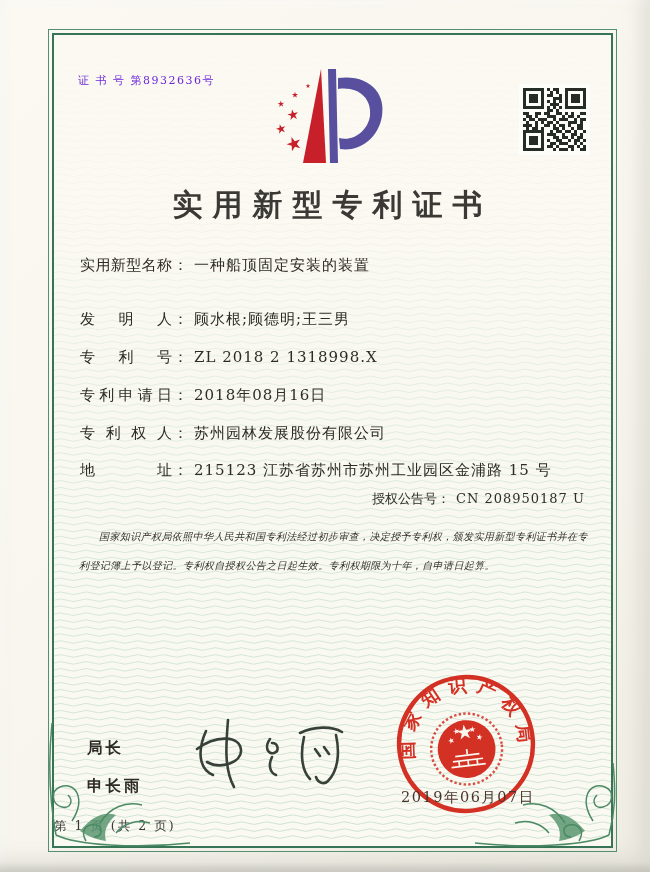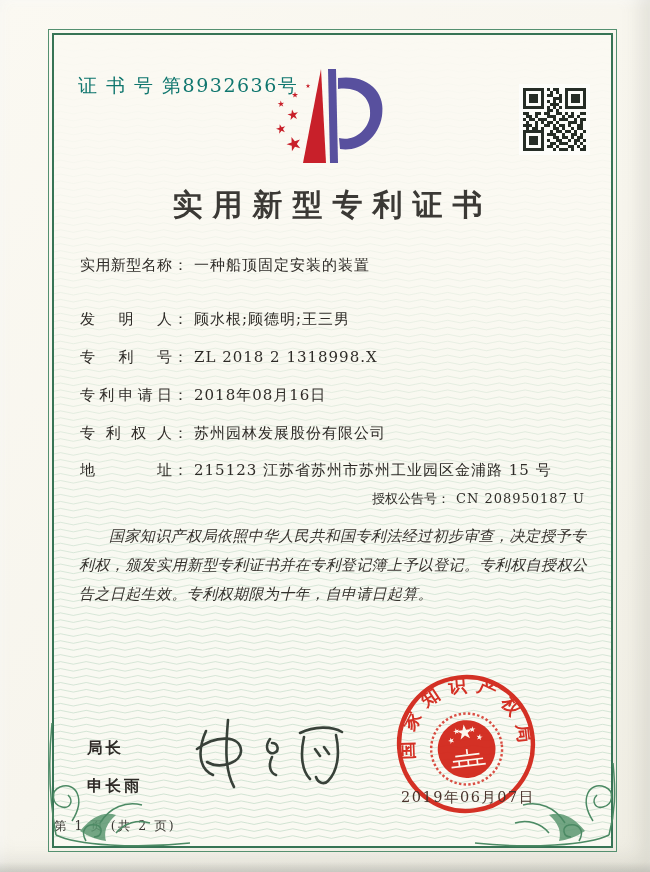--- a/index.html
+++ b/index.html
@@ -13,37 +13,37 @@
     position:absolute;left:52px;top:33px;width:561px;height:815px;box-sizing:border-box;
     border:2px solid #377455;outline:1px solid #549070;outline-offset:3px;background:#fbfaf3;
   }
   .waves{position:absolute;inset:0;width:100%;height:100%;}
   .waves path{fill:none;stroke:#9fc7aa;stroke-width:.6;opacity:.8;}
   .tint{position:absolute;inset:0;
     background:linear-gradient(180deg,rgba(251,249,242,.98) 0%,rgba(251,249,242,.86) 20%,
       rgba(247,247,238,.55) 42%,rgba(241,246,238,.28) 65%,rgba(236,244,234,.06) 100%);}
   .content{position:absolute;inset:0;z-index:2;}
 
-  .cert-no{position:absolute;left:24px;top:38px;font-size:19px;letter-spacing:1.5px;color:#0f766e;}
+  .cert-no{position:absolute;left:24px;top:38px;font-size:11px;letter-spacing:1.5px;color:#6d28d9;}
   .logo{position:absolute;left:208px;top:30px;width:150px;height:107px;}
   .qr-wrap{position:absolute;left:465px;top:49px;background:#fdfdfa;padding:4px;line-height:0;}
   .qr{display:grid;grid-template-columns:repeat(21,3px);grid-auto-rows:3px;}
   .qm{background:transparent}.qm.on{background:#262d26}
 
   .title{position:absolute;left:0;top:150px;width:100%;text-align:center;
     font-size:30px;font-weight:700;letter-spacing:10px;color:#3b3935;}
 
   .field{position:absolute;left:26px;font-size:15px;white-space:nowrap;color:#2e2b27;}
   .flabel{display:inline-block;width:92px;text-align:justify;text-align-last:justify;}
   .fcolon{margin-left:1px;}
   .fvalue{margin-left:6px;letter-spacing:1px;}
   .f0{top:221px}.f1{top:275px}.f2{top:313px}.f3{top:351px}.f4{top:389px}.f5{top:426px}.f6{top:455px}
   .grant{position:absolute;left:318px;top:455px;font-size:13px;white-space:nowrap;}
 
-  .paras{position:absolute;left:25px;top:487px;width:511px;font-size:15px;line-height:29px;
+  .paras{position:absolute;left:25px;top:487px;width:511px;font-size:10px;line-height:29px;
     font-style:italic;letter-spacing:.4px;color:#34312c;}
   .paras p{margin:0;text-indent:2em;}
 
   .signer-title,.signer-name{position:absolute;left:33px;
     font-family:Liberation Mono, monospace;font-size:15.5px;font-weight:600;
     letter-spacing:3px;color:#2d2a26;}
   .signer-title{top:703px}.signer-name{top:741px}
   .signature{position:absolute;left:128px;top:674px;width:190px;height:92px;}
   .signature path{stroke:#384139;stroke-width:2.6;fill:none;stroke-linecap:round;}
 

